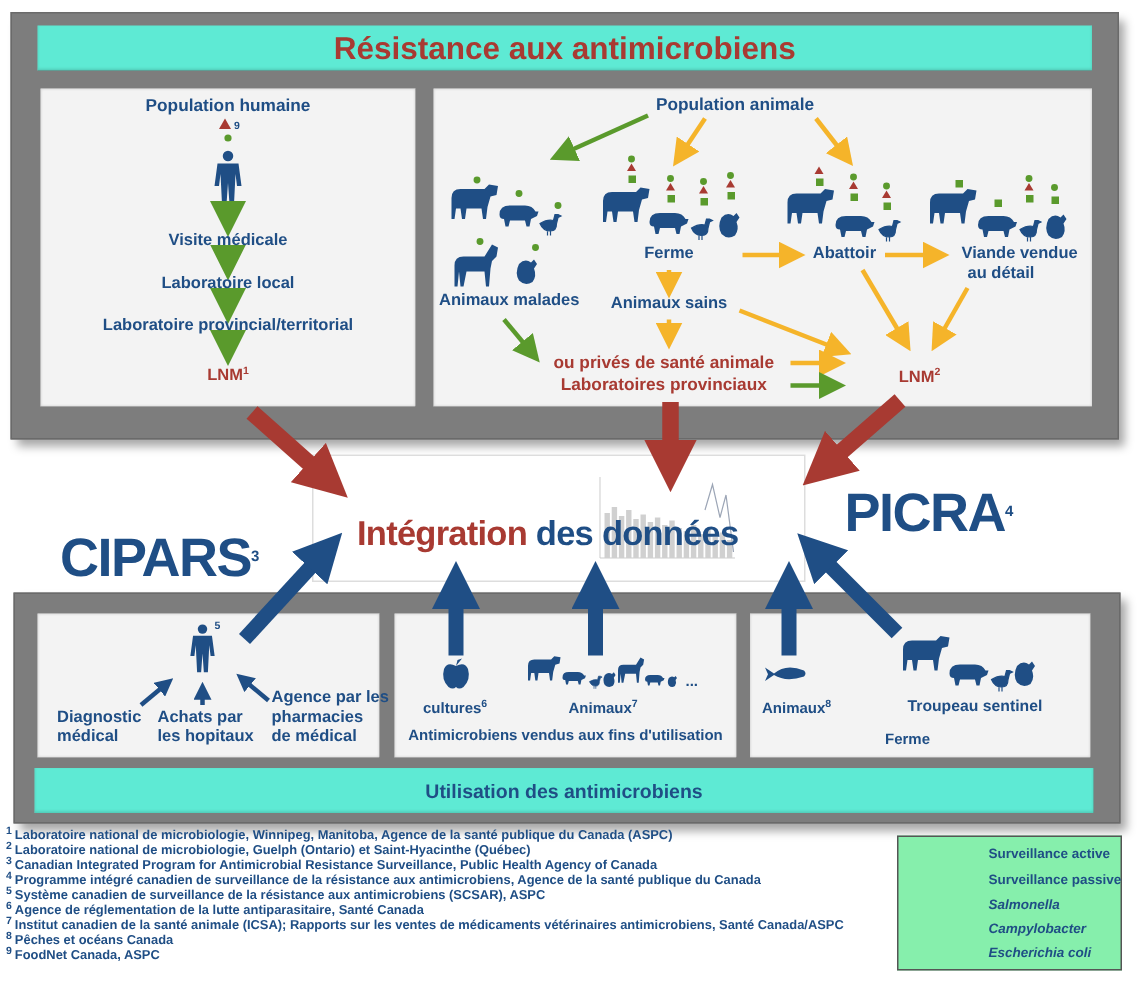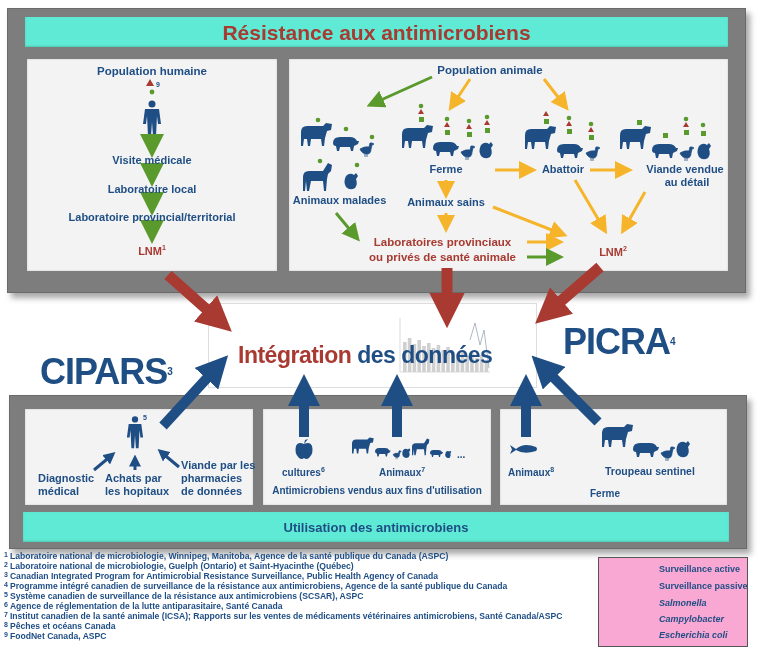--- a/index.html
+++ b/index.html
@@ -7,21 +7,21 @@
   .outer{position:absolute;background:#7d7d7d;border:1px solid #6a6a6a;box-shadow:4px 5px 6px rgba(0,0,0,0.35);}
   .titlebar{position:absolute;background:#5eead4;box-shadow:inset 0 -1px 2px rgba(0,0,0,0.15);text-align:center;font-weight:bold;}
   .inner{position:absolute;background:#f3f3f3;box-shadow:inset 0 0 2px rgba(0,0,0,0.2);}
   .navy{color:#1f4e85;}
   .red{color:#a83a32;}
   .lbl{position:absolute;font-weight:bold;font-size:11px;white-space:nowrap;text-align:center;line-height:13px;}
   .lbl sup{font-size:7px;}
   svg{position:absolute;left:0;top:0;overflow:visible;}
   .fn{position:absolute;left:4px;font-size:8.6px;line-height:9.6px;color:#1f4e85;font-weight:bold;white-space:nowrap;}
   .fn sup{font-size:7px;vertical-align:top;position:relative;top:-2px;margin-right:2px;}
-  .legend{position:absolute;left:598px;top:557px;width:148px;height:88px;border:1px solid #555;background:#f9a8d4;}
+  .legend{position:absolute;left:598px;top:557px;width:148px;height:88px;border:1px solid #555;background:#86efac;}
   .legend .txt{position:absolute;left:60px;font-size:9px;font-weight:bold;color:#1f4e85;white-space:nowrap;}
   .legend .ital{font-style:italic;}
 </style>
 </head>
 <body>
 
 <div class="outer" style="left:7px;top:8px;width:737px;height:283px;"></div>
 <div class="titlebar red" style="left:25px;top:17px;width:703px;height:30px;font-size:21px;line-height:31px;">
   <span>Résistance aux antimicrobiens</span>
 </div>
@@ -314,27 +314,27 @@
 <div class="lbl navy" style="left:52px;top:211px;width:200px;"><span>Laboratoire provincial/territorial</span></div>
 <div class="lbl red" style="left:127px;top:241px;width:50px;">
   <span>LNM</span><sup>1</sup>
 </div>
 
 <div class="lbl navy" style="left:420px;top:64px;width:140px;font-size:11.5px;"><span>Population animale</span></div>
 <div class="lbl navy" style="left:287px;top:194px;width:105px;"><span>Animaux malades</span></div>
 <div class="lbl navy" style="left:420px;top:163px;width:52px;"><span>Ferme</span></div>
 <div class="lbl navy" style="left:395px;top:196px;width:102px;"><span>Animaux sains</span></div>
 <div class="lbl navy" style="left:533px;top:163px;width:60px;"><span>Abattoir</span></div>
-<div class="lbl navy" style="left:641px;top:163px;width:88px;text-align:center;">
+<div class="lbl navy" style="left:641px;top:163px;width:88px;text-align:left;">
   <div>Viande vendue</div>
   <div style="padding-left:4px;">au détail</div>
 </div>
 <div class="lbl red" style="left:355px;top:235px;width:175px;font-size:11.5px;line-height:15px;">
+  <div>ou privés de santé animale</div>
   <div>Laboratoires provinciaux</div>
-  <div>ou privés de santé animale</div>
 </div>
 <div class="lbl red" style="left:588px;top:242px;width:50px;">
   <span>LNM</span><sup>2</sup>
 </div>
 
 <div class="lbl navy" style="left:40px;top:322px;font-size:36px;line-height:40px;font-family:'Liberation Sans Narrow','Liberation Sans',sans-serif;letter-spacing:-1px;margin-top:30px;">
   <span>CIPARS</span><sup style="font-size:10px;vertical-align:top;">3</sup>
 </div>
 <div class="lbl navy" style="left:563px;top:322px;font-size:36px;line-height:40px;letter-spacing:-1px;">
   <span>PICRA</span><sup style="font-size:10px;vertical-align:top;">4</sup>
@@ -347,23 +347,23 @@
 <div class="lbl navy" style="left:143px;top:411px;font-size:7px;"><span>5</span></div>
 <div class="lbl navy" style="left:38px;top:472px;text-align:left;">
   <div>Diagnostic</div>
   <div>médical</div>
 </div>
 <div class="lbl navy" style="left:105px;top:472px;text-align:left;">
   <div>Achats par</div>
   <div>les hopitaux</div>
 </div>
 <div class="lbl navy" style="left:181px;top:459px;text-align:left;">
-  <div>Viande par les</div>
+  <div>Agence par les</div>
   <div>pharmacies</div>
-  <div>de données</div>
+  <div>de médical</div>
 </div>
 
 <div class="lbl navy" style="left:282px;top:463px;font-size:10px;">
   <span>cultures</span><sup>6</sup>
 </div>
 <div class="lbl navy" style="left:379px;top:463px;font-size:10px;">
   <span>Animaux</span><sup>7</sup>
 </div>
 <div class="lbl navy" style="left:457px;top:448px;font-size:10px;"><span>...</span></div>
 <div class="lbl navy" style="left:263px;top:484px;width:228px;font-size:10px;"><span>Antimicrobiens vendus aux fins d'utilisation</span></div>

